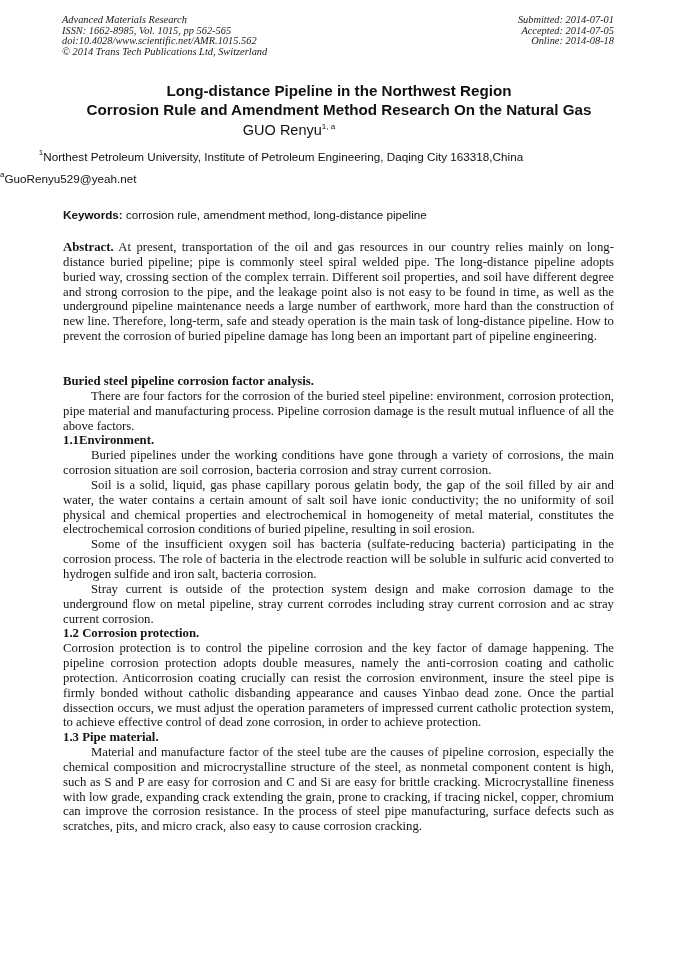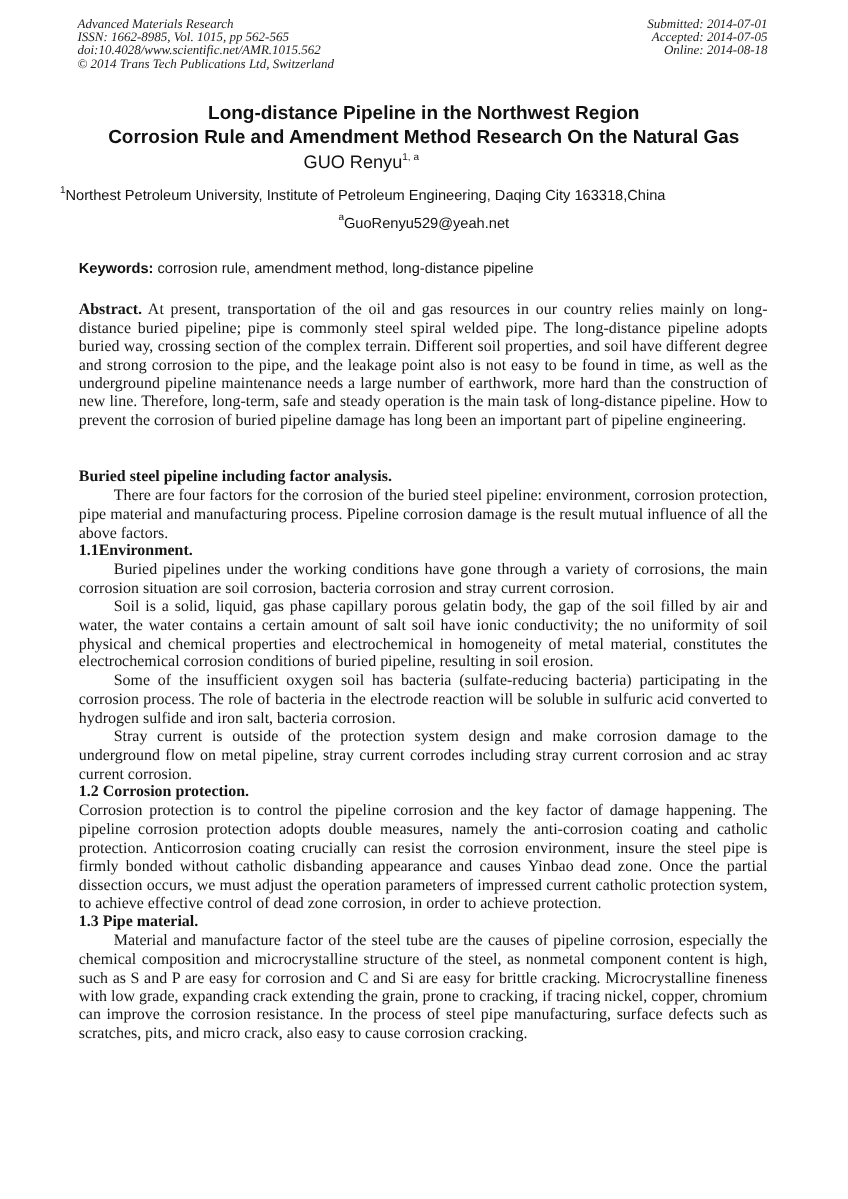--- a/index.html
+++ b/index.html
@@ -3,22 +3,22 @@
 <meta charset="utf-8">
 <style>
   html, body { margin: 0; padding: 0; background: #ffffff; }
   body { width: 678px; height: 959px; position: relative; overflow: hidden; color: #111; }
   .page { position: absolute; left: 0; top: 0; width: 678px; height: 959px; background: #fff; }
   .hdr-left { position: absolute; left: 62px; top: 15px; font-family: "Liberation Serif", serif; font-style: italic; font-size: 10.4px; line-height: 10.6px; color: #1a1a1a; }
   .hdr-right { position: absolute; right: 64px; top: 15px; font-family: "Liberation Serif", serif; font-style: italic; font-size: 10.4px; line-height: 10.6px; text-align: right; color: #1a1a1a; margin-left: 36px; }
   .title { position: absolute; left: 40px; width: 598px; top: 81px; font-family: "Liberation Sans", sans-serif; font-weight: bold; font-size: 15.2px; line-height: 19px; text-align: center; color: #111; }
   .author { position: absolute; left: 0; width: 578px; top: 121px; font-family: "Liberation Sans", sans-serif; font-size: 14.5px; line-height: 18px; text-align: center; }
   .author sup, .affil sup, .email sup { font-size: 8px; vertical-align: 6px; line-height: 0; }
-  .affil { position: absolute; left: 0; width: 562px; top: 150px; font-family: "Liberation Sans", sans-serif; font-size: 11.7px; line-height: 14px; text-align: left; margin-left: 48px; }
-  .email { position: absolute; left: 0; width: 678px; top: 172px; font-family: "Liberation Sans", sans-serif; font-size: 11.7px; line-height: 14px; text-align: center; }
+  .affil { position: absolute; left: 0; width: 562px; top: 150px; font-family: "Liberation Sans", sans-serif; font-size: 11.7px; line-height: 14px; text-align: center; }
+  .email { position: absolute; left: 0; width: 678px; top: 172px; font-family: "Liberation Sans", sans-serif; font-size: 11.7px; line-height: 14px; text-align: left; }
   .keywords { position: absolute; left: 63px; top: 208px; font-family: "Liberation Sans", sans-serif; font-size: 11.7px; line-height: 14px; }
   .keywords b { font-weight: bold; }
   .body { position: absolute; left: 63px; width: 551px; font-family: "Liberation Serif", serif; font-size: 12.75px; line-height: 14.85px; text-align: justify; color: #151515; }
   .body p { margin: 0; }
   .indent { text-indent: 28px; }
   .heading { font-weight: bold; margin: 0; }
   #abstract { top: 240px; }
   #main { top: 374px; }
 </style>
 </head>
@@ -50,21 +50,21 @@
 
   <div class="email"><sup>a</sup><span>GuoRenyu529@yeah.net</span></div>
 
   <div class="keywords"><b>Keywords:</b><span> corrosion rule, amendment method, long-distance pipeline</span></div>
 
   <div class="body" id="abstract">
     <p><b>Abstract.</b><span> At present, transportation of the oil and gas resources in our country relies mainly on long-distance buried pipeline; pipe is commonly steel spiral welded pipe. The long-distance pipeline adopts buried way, crossing section of the complex terrain. Different soil properties, and soil have different degree and strong corrosion to the pipe, and the leakage point also is not easy to be found in time, as well as the underground pipeline maintenance needs a large number of earthwork, more hard than the construction of new line. Therefore, long-term, safe and steady operation is the main task of long-distance pipeline. How to prevent the corrosion of buried pipeline damage has long been an important part of pipeline engineering.</span></p>
   </div>
 
   <div class="body" id="main">
-    <p class="heading">Buried steel pipeline including factor analysis.</p>
+    <p class="heading">Buried steel pipeline corrosion factor analysis.</p>
     <p class="indent">There are four factors for the corrosion of the buried steel pipeline: environment, corrosion protection, pipe material and manufacturing process. Pipeline corrosion damage is the result mutual influence of all the above factors.</p>
 
     <p class="heading">1.1Environment.</p>
     <p class="indent">Buried pipelines under the working conditions have gone through a variety of corrosions, the main corrosion situation are soil corrosion, bacteria corrosion and stray current corrosion.</p>
     <p class="indent">Soil is a solid, liquid, gas phase capillary porous gelatin body, the gap of the soil filled by air and water, the water contains a certain amount of salt soil have ionic conductivity; the no uniformity of soil physical and chemical properties and electrochemical in homogeneity of metal material, constitutes the electrochemical corrosion conditions of buried pipeline, resulting in soil erosion.</p>
     <p class="indent">Some of the insufficient oxygen soil has bacteria (sulfate-reducing bacteria) participating in the corrosion process. The role of bacteria in the electrode reaction will be soluble in sulfuric acid converted to hydrogen sulfide and iron salt, bacteria corrosion.</p>
     <p class="indent">Stray current is outside of the protection system design and make corrosion damage to the underground flow on metal pipeline, stray current corrodes including stray current corrosion and ac stray current corrosion.</p>
 
     <p class="heading">1.2 Corrosion protection.</p>
     <p>Corrosion protection is to control the pipeline corrosion and the key factor of damage happening. The pipeline corrosion protection adopts double measures, namely the anti-corrosion coating and catholic protection. Anticorrosion coating crucially can resist the corrosion environment, insure the steel pipe is firmly bonded without catholic disbanding appearance and causes Yinbao dead zone. Once the partial dissection occurs, we must adjust the operation parameters of impressed current catholic protection system, to achieve effective control of dead zone corrosion, in order to achieve protection.</p>

